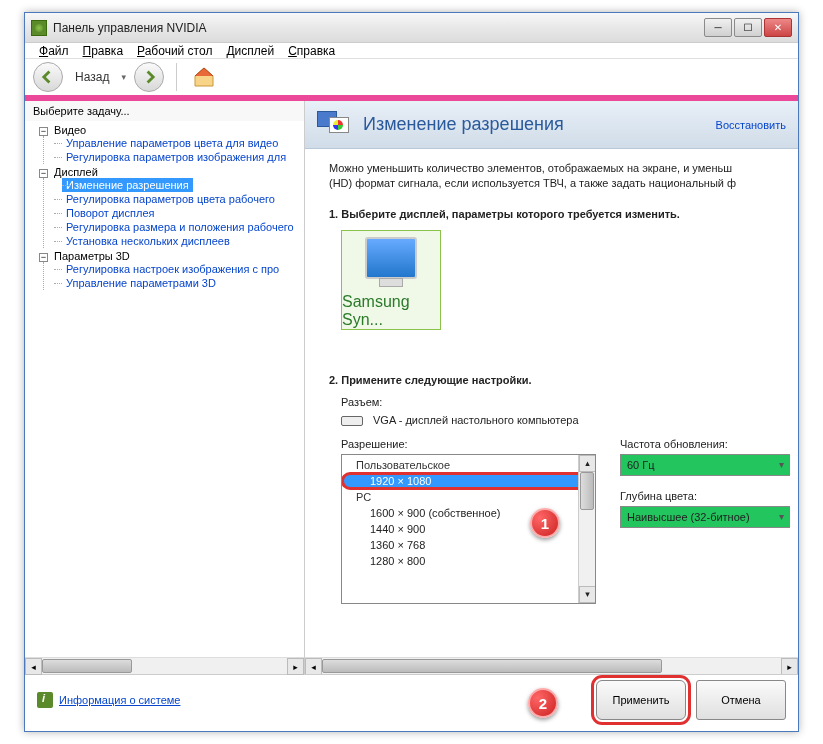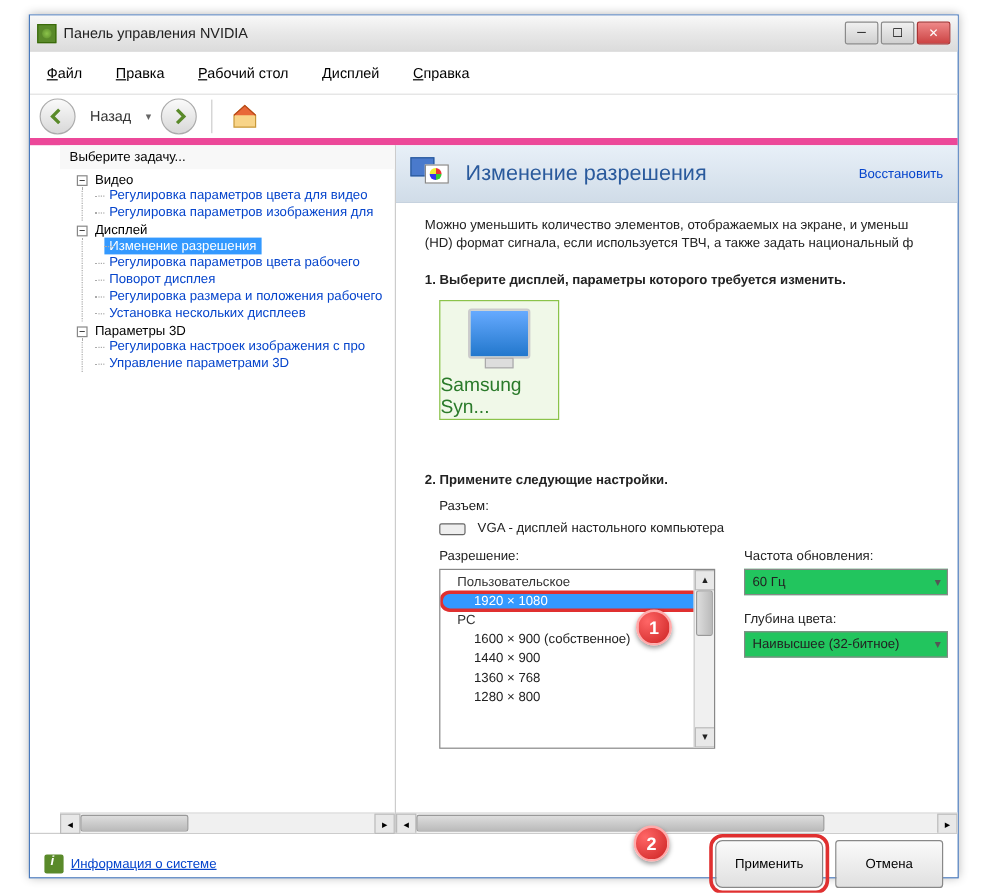--- a/index.html
+++ b/index.html
@@ -9,34 +9,34 @@
 
 .titlebar { height: 30px; background: linear-gradient(to bottom, #f8f8f8 0%, #e8e8e8 50%, #dcdcdc 100%); border-bottom: 1px solid #ccc; display: flex; align-items: center; padding: 0 6px; }
 .titlebar-icon { width: 16px; height: 16px; background: #5a8a2a; border: 1px solid #3a6a0a; margin-right: 6px; position: relative; }
 .titlebar-icon::after { content: ''; position: absolute; left: 3px; top: 3px; width: 8px; height: 8px; background: radial-gradient(circle, #8bc34a, #5a8a2a); border-radius: 50%; }
 .titlebar-text { flex: 1; font-size: 12px; color: #222; }
 .winbtns { display: flex; gap: 2px; }
 .winbtn { width: 28px; height: 19px; border: 1px solid #8a8a8a; border-radius: 2px; display: flex; align-items: center; justify-content: center; font-size: 10px; cursor: pointer; }
 .winbtn.min, .winbtn.max { background: linear-gradient(to bottom, #f0f0f0, #d0d0d0); }
 .winbtn.close { background: linear-gradient(to bottom, #e88, #c44); color: #fff; border-color: #a33; }
 
-.menubar { height: 36px; display: flex; align-items: center; padding: 0 8px; gap: 16px; border-bottom: 1px solid #e0e0e0; text-align: right; }
+.menubar { height: 16px; display: flex; align-items: center; padding: 0 8px; gap: 2px; border-bottom: 1px solid #e0e0e0; text-align: right; }
 .menubar span { padding: 2px 6px; cursor: pointer; }
 .menubar span u { text-decoration: underline; }
 
 .toolbar { height: 42px; display: flex; align-items: center; padding: 0 8px; gap: 8px; border-bottom: 6px solid #ec4899; }
 .navbtn { width: 30px; height: 30px; border: 1px solid #aaa; border-radius: 50%; background: linear-gradient(to bottom, #fafafa, #d8d8d8); display: flex; align-items: center; justify-content: center; cursor: pointer; }
 .navbtn svg { width: 14px; height: 14px; }
 .navlabel { font-size: 12px; color: #333; margin: 0 4px; }
 .tbsep { width: 1px; height: 28px; background: #ccc; margin: 0 4px; }
 .homebtn { width: 30px; height: 30px; display: flex; align-items: center; justify-content: center; cursor: pointer; }
 
 .body { display: flex; height: 573px; }
 
-.sidebar { width: 280px; border-right: 1px solid #ccc; display: flex; flex-direction: column; margin-left: 25px; }
+.sidebar { width: 280px; border-right: 1px solid #ccc; display: flex; flex-direction: column; }
 .sidebar-title { padding: 4px 8px; font-size: 11px; background: #f8f8f8; }
 .tree { flex: 1; overflow: hidden; padding: 2px 0; font-size: 11px; }
 .tree-node { padding: 1px 0 1px 14px; }
 .tree-label { display: inline-block; }
 .tree-toggle { display: inline-block; width: 9px; height: 9px; border: 1px solid #888; text-align: center; line-height: 7px; font-size: 9px; margin-right: 3px; cursor: pointer; vertical-align: middle; background:#fff; }
 .tree-children { padding-left: 10px; border-left: 1px dotted #aaa; margin-left: 4px; }
 .tree-leaf { padding: 1px 0 1px 12px; color: #0645cc; cursor: pointer; white-space: nowrap; position: relative; }
 .tree-leaf::before { content: ''; position: absolute; left: 0; top: 50%; width: 8px; border-top: 1px dotted #aaa; }
 .tree-leaf.selected { background: #3399ff; color: #fff; display: inline-block; padding-left: 4px; padding-right: 4px; margin-left: 8px; }
 .sidebar-hscroll { height: 17px; background: #f0f0f0; border-top: 1px solid #ddd; position: relative; }
@@ -143,21 +143,21 @@
   </div>
 
   <div class="body">
     <div class="sidebar">
       <div class="sidebar-title">Выберите задачу...</div>
       <div class="tree">
         <div class="tree-node">
           <span class="tree-toggle">−</span>
           <span class="tree-label">Видео</span>
           <div class="tree-children">
-            <div class="tree-leaf">Регулировка параметров цвета для видео</div>
+            <div class="tree-leaf">Управление параметров цвета для видео</div>
             <div class="tree-leaf">Регулировка параметров изображения для</div>
           </div>
         </div>
         <div class="tree-node">
           <span class="tree-toggle">−</span>
           <span class="tree-label">Дисплей</span>
           <div class="tree-children">
             <div><span class="tree-leaf selected">Изменение разрешения</span></div>
             <div class="tree-leaf">Регулировка параметров цвета рабочего</div>
             <div class="tree-leaf">Поворот дисплея</div>

